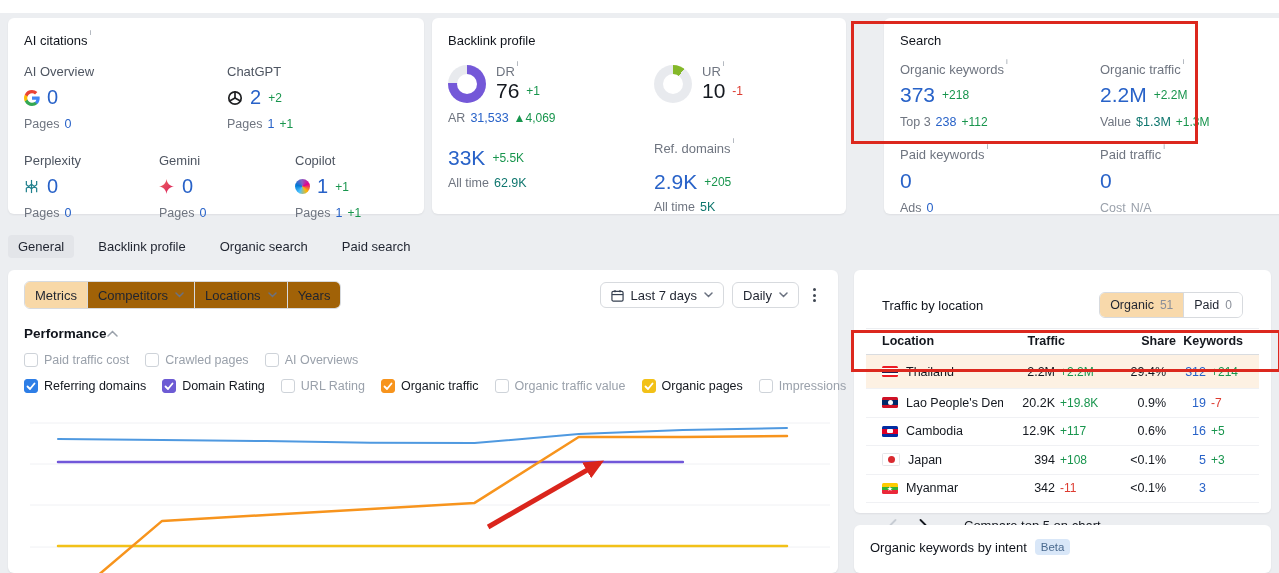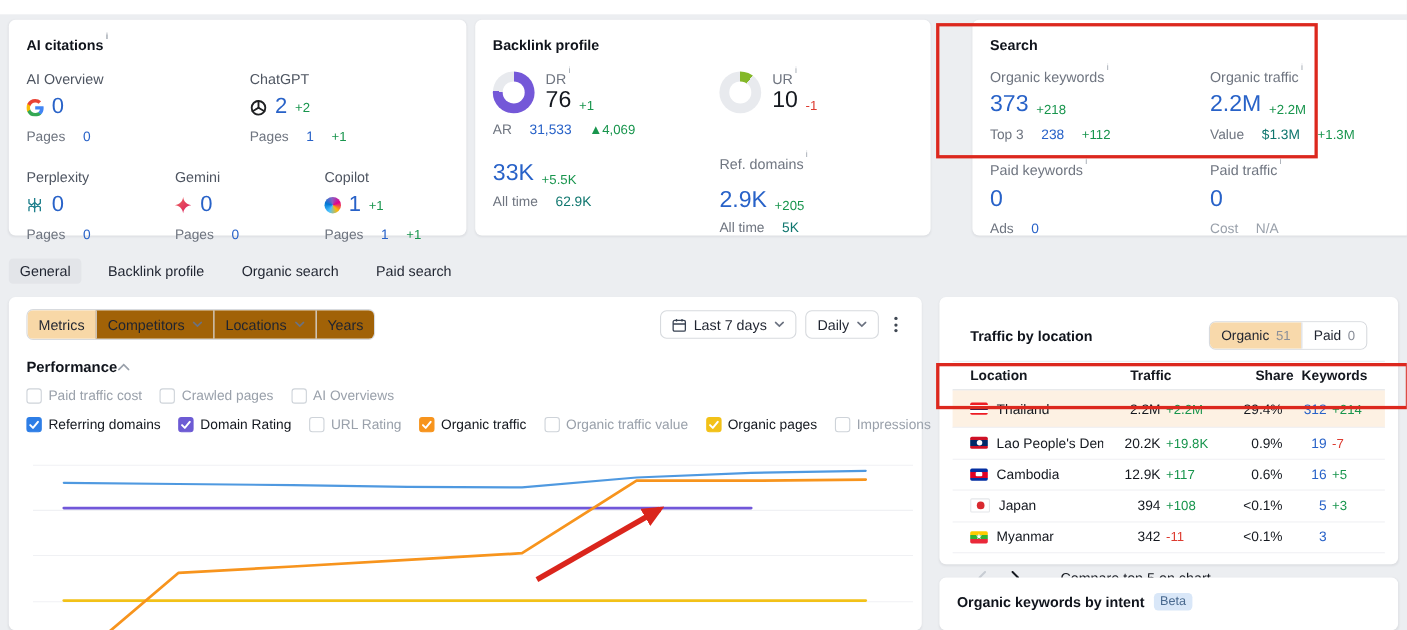--- a/index.html
+++ b/index.html
@@ -6,30 +6,30 @@
   body{font-family:"Liberation Sans",sans-serif;background:#eceef1;color:#14181f;-webkit-font-smoothing:antialiased}
   #page{position:relative;width:1279px;height:573px;overflow:hidden;background:#eceef1}
   .topstrip{position:absolute;left:0;top:0;width:1279px;height:13px;background:#fff}
   .card{position:absolute;background:#fff;border-radius:6px;box-shadow:0 1px 2px rgba(27,31,38,.07);box-sizing:border-box}
   #card-ai{left:8px;top:18px;width:416px;height:196px;padding:15px 16px}
   #card-backlink{left:432px;top:18px;width:414px;height:196px;padding:15px 16px}
   #card-search{left:884px;top:18px;width:484px;height:196px;padding:15px 16px}
   #card-main{left:8px;top:270px;width:830px;height:303px;padding:0}
   #card-loc{left:854px;top:270px;width:417px;height:243px;padding:12px}
   #card-intent{left:854px;top:525px;width:417px;height:48px;padding:14px 16px}
-  .card-title{font-size:13px;font-weight:700;color:#10141c}
+  .card-title{font-size:13px;font-weight:400;color:#10141c}
   .sup-i{font-size:8px;color:#9aa1ab;margin-left:2px;position:relative;top:-5px;font-style:normal}
   .minor-label{font-size:13px;color:#4e5561}
   .gray-label{font-size:13px;color:#6f7580}
   .big{font-size:21px;color:#2862c8}
-  .valrow{display:flex;align-items:flex-end;gap:7px}
+  .valrow{display:flex;align-items:center;gap:7px}
   .delta{font-size:12px;color:#18954d}
   .neg{color:#dd3b30!important}
   .pos{color:#18954d}
-  .subrow{font-size:12.5px;color:#6f7580;display:flex;gap:16px;align-items:flex-end}
+  .subrow{font-size:12.5px;color:#6f7580;display:flex;gap:5px;align-items:flex-end}
   .blue{color:#2862c8}
   .dark{color:#0f766e}
   .lightgray{color:#9aa1ab}
   
   .ai-row{display:flex}
   .ai-row1{margin-top:16px}
   .ai-row2{margin-top:22px}
   .ai-item .valrow{margin-top:7px;align-items:center}
   .ai-num{font-size:20px;color:#2862c8}
   .ai-pages{margin-top:8px}

